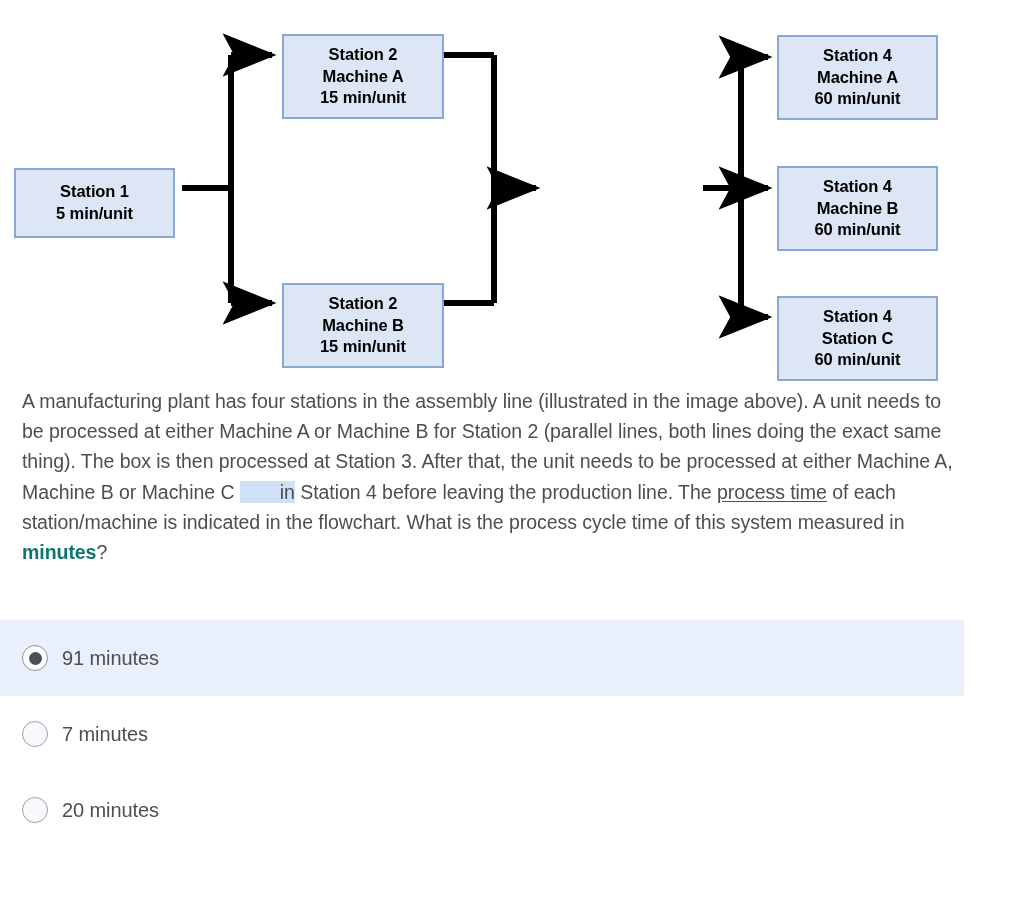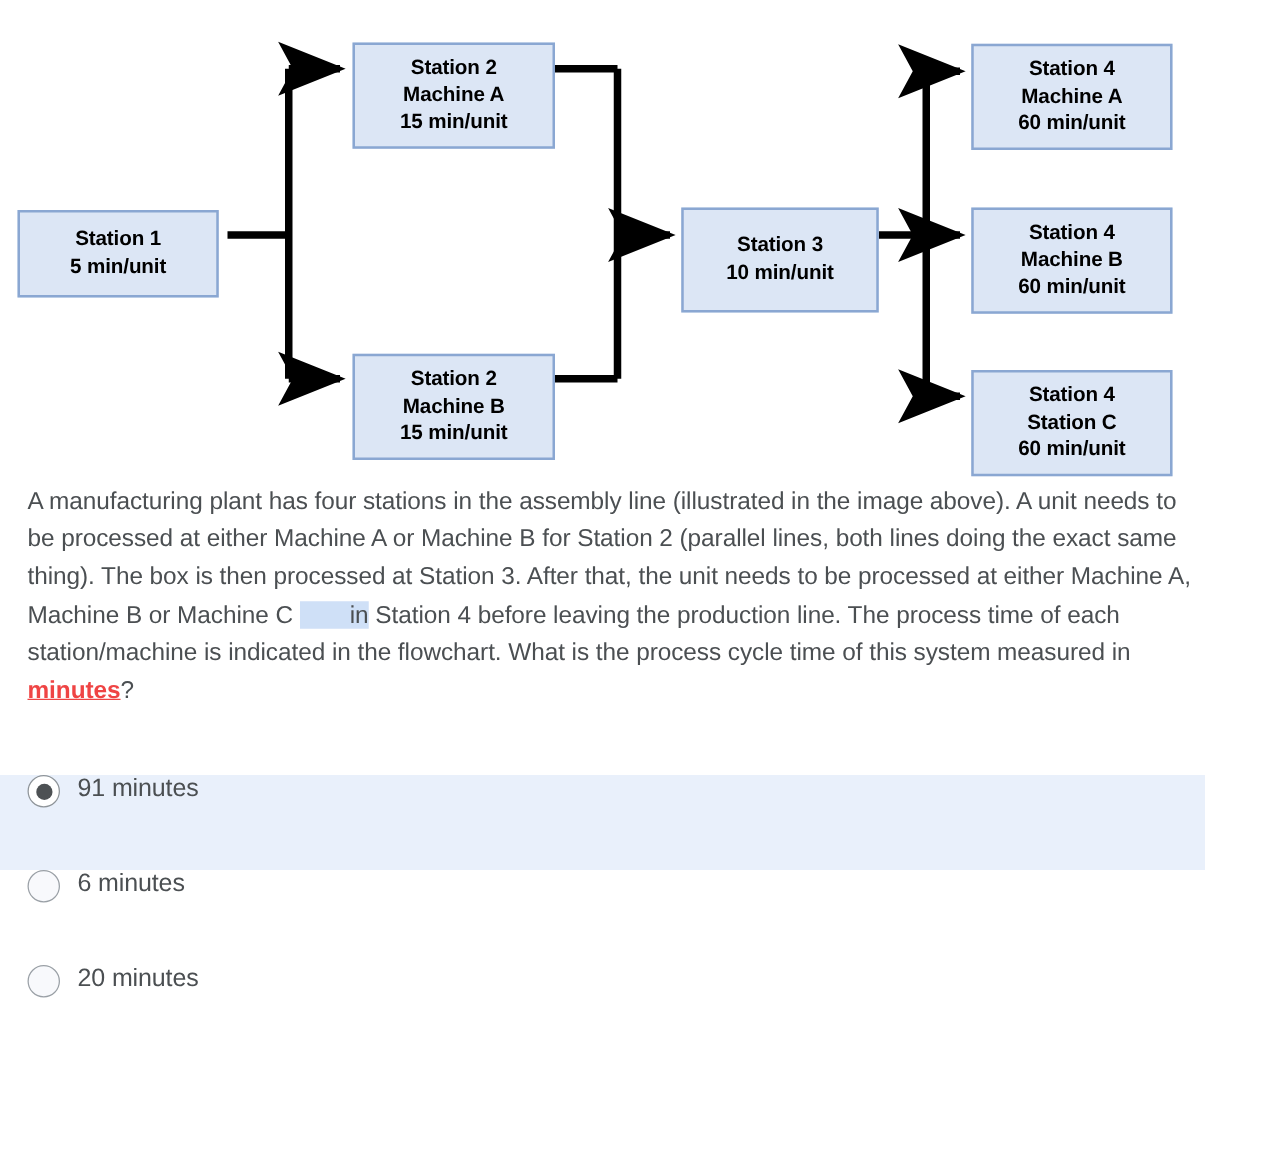--- a/index.html
+++ b/index.html
@@ -47,35 +47,35 @@
     position: absolute;
     left: 22px;
     top: 386px;
     width: 946px;
     font-family: "Liberation Sans", sans-serif;
     font-size: 19.5px;
     line-height: 30.2px;
     color: #4b4f52;
     letter-spacing: -0.05px;
   }
-  #question b { font-weight: bold; color: #ef4444; text-decoration: underline; }
+  #question b { font-weight: bold; color: #0f766e; }
   .hl { background: #cfe0f7; padding-left: 40px; }
-  .uline { text-underline-offset: 2px; }
+  .uline { text-decoration: underline; text-underline-offset: 2px; }
 
   
   #options {
     position: absolute;
     left: 0;
     top: 620px;
     width: 1024px;
   }
   .option {
     position: relative;
     display: flex;
-    align-items: flex-start;
+    align-items: center;
     height: 76px;
     padding-left: 22px;
     width: 964px;
   }
   .option.selected { background: #e9f0fb; }
   .radio {
     width: 26px; height: 26px;
     border-radius: 50%;
     border: 1.6px solid #9aa0a6;
     background: #f8f9fc;
@@ -149,24 +149,20 @@
       <span>Machine A</span>
       <span>15 min/unit</span>
     </div>
 
     <div class="node" style="left:282px;top:263px;width:162px;height:85px">
       <span>Station 2</span>
       <span>Machine B</span>
       <span>15 min/unit</span>
     </div>
 
-    <div class="node" style="left:545px;top:146px;width:158px;height:84px">
-      <span>Station 3</span>
-      <span>10 min/unit</span>
-    </div>
 
     <div class="node" style="left:777px;top:15px;width:161px;height:85px">
       <span>Station 4</span>
       <span>Machine A</span>
       <span>60 min/unit</span>
     </div>
 
     <div class="node" style="left:777px;top:146px;width:161px;height:85px">
       <span>Station 4</span>
       <span>Machine B</span>
@@ -187,21 +183,21 @@
   <div id="options">
 
     <div class="option selected">
       <span class="radio"></span>
       <span class="option-label">91 minutes</span>
     </div>
 
 
     <div class="option">
       <span class="radio"></span>
-      <span class="option-label">6 minutes</span>
+      <span class="option-label">7 minutes</span>
     </div>
 
     <div class="option">
       <span class="radio"></span>
       <span class="option-label">20 minutes</span>
     </div>
 
   </div>
 
 </div>

